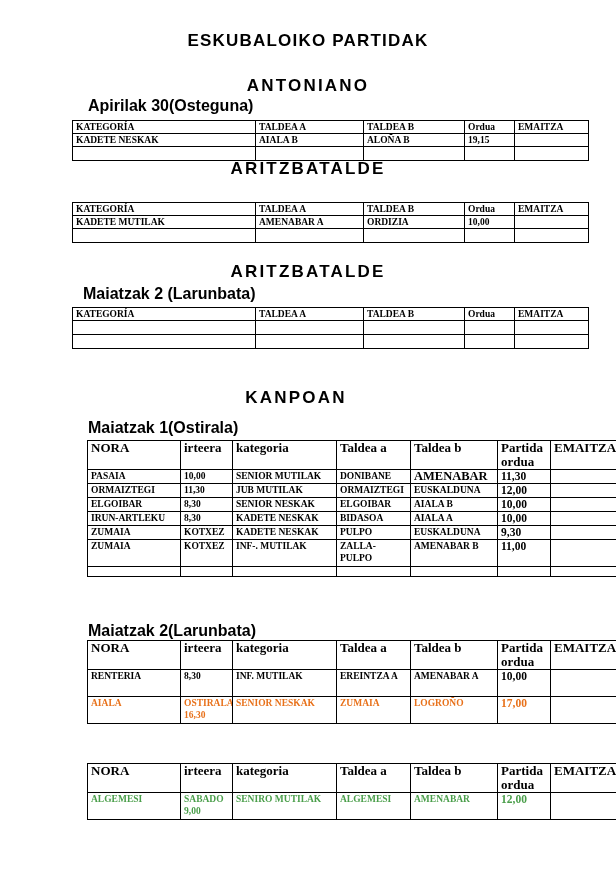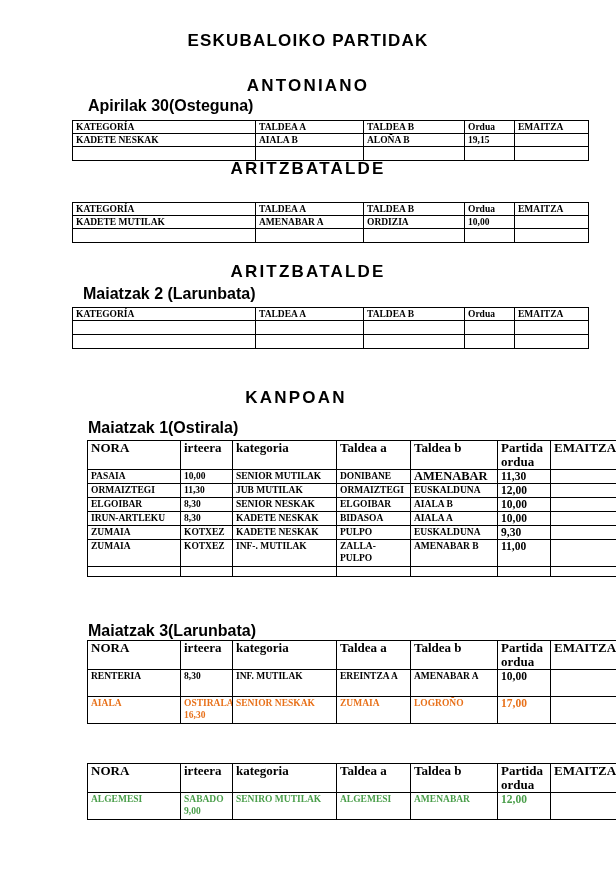--- a/index.html
+++ b/index.html
@@ -283,21 +283,21 @@
         <td class="k1"></td>
         <td class="k2"></td>
         <td class="k3"></td>
         <td class="k4"></td>
         <td class="k5"></td>
         <td class="k6"></td>
       </tr>
     </tbody>
   </table>
 
-  <div class="abs date-title" style="left:88px; top:622px;">Maiatzak  3(Larunbata)</div>
+  <div class="abs date-title" style="left:88px; top:622px;">Maiatzak  2(Larunbata)</div>
 
   <table class="abs tbl-away" style="left:87px; top:640px;">
     <thead>
       <tr>
         <td class="k0">NORA</td>
         <td class="k1">irteera</td>
         <td class="k2">kategoria</td>
         <td class="k3">Taldea a</td>
         <td class="k4">Taldea b</td>
         <td class="k5"><span>Partida</span><br><span>ordua</span></td>

